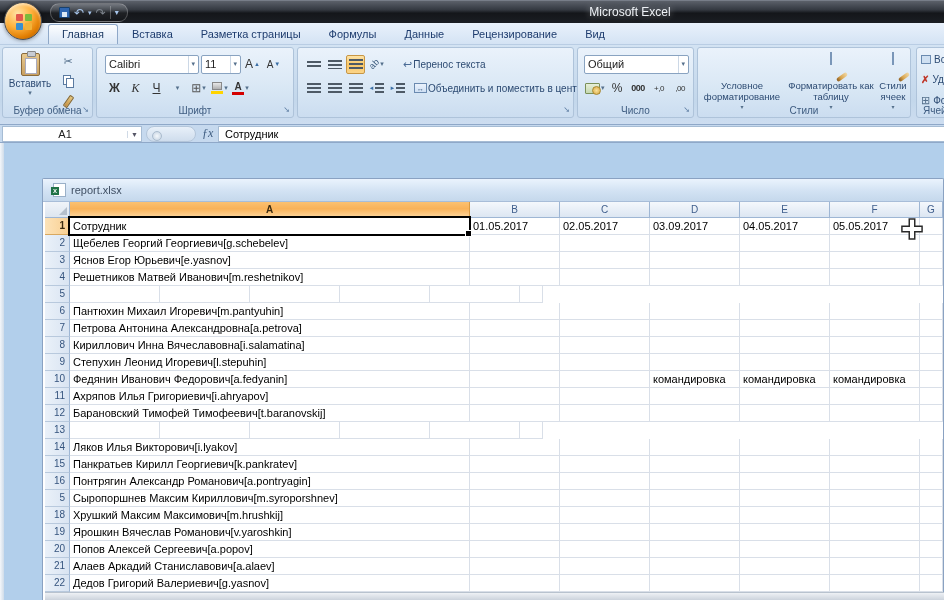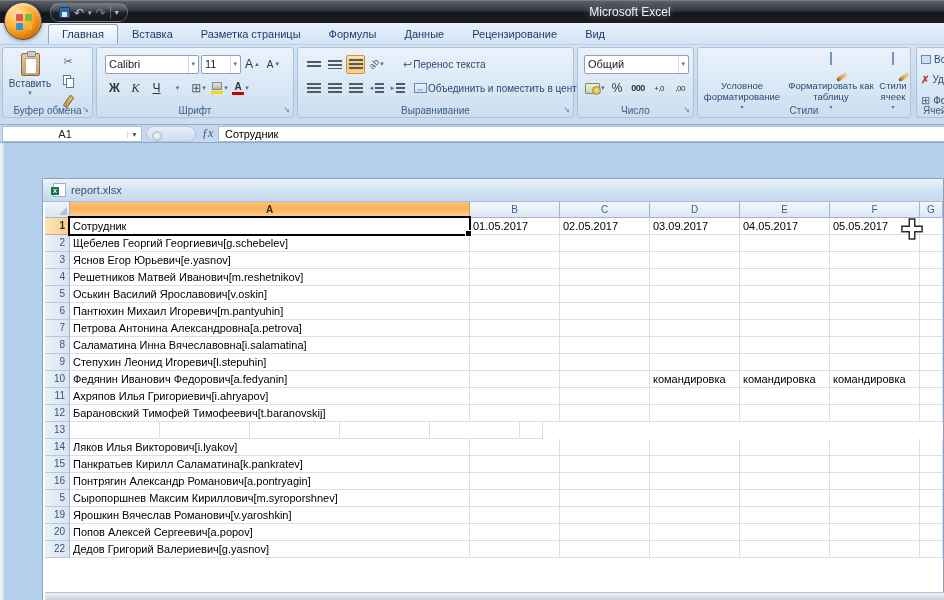--- a/index.html
+++ b/index.html
@@ -320,21 +320,20 @@
         <div class="sbtn">
             <span style="font-size:6px;color:#3a6ea5">►</span>
             <span class="lns" style="width:9px"></span>
           </div>
         <div class="sbtn" style="margin-left:4px">
           <span class="mergeico">↔</span>
           <span class="mergelbl">Объединить и поместить в центре</span>
           <span class="da">▾</span>
         </div>
       </div>
-      <div class="grp-label">Выравнивание</div>
       <span class="dlg">↘</span>
     </div>
 
     <div class="grp" style="left:577px;width:117px;">
       <div class="r1" style="left:6px;">
         <div class="combo" style="width:105px;">
           <span>Общий</span>
           <span class="arr">▾</span>
         </div>
       </div>
@@ -464,21 +463,20 @@
           <div class="cell" style="width: 400px;">Решетников Матвей Иванович[m.reshetnikov]</div>
           <div class="cell" style="width: 90px;"></div>
           <div class="cell" style="width: 90px;"></div>
           <div class="cell" style="width: 90px;"></div>
           <div class="cell" style="width: 90px;"></div>
           <div class="cell" style="width: 90px;"></div>
           <div class="cell" style="width: 23px;"></div>
         </div>
         <div class="grow">
           <div class="rowh">5</div>
-          <div class="cell" style="width: 400px;">Оськин Василий Ярославович[v.oskin]</div>
           <div class="cell" style="width: 90px;"></div>
           <div class="cell" style="width: 90px;"></div>
           <div class="cell" style="width: 90px;"></div>
           <div class="cell" style="width: 90px;"></div>
           <div class="cell" style="width: 90px;"></div>
           <div class="cell" style="width: 23px;"></div>
         </div>
         <div class="grow">
           <div class="rowh">6</div>
           <div class="cell" style="width: 400px;">Пантюхин Михаил Игоревич[m.pantyuhin]</div>
@@ -494,21 +492,21 @@
           <div class="cell" style="width: 400px;">Петрова Антонина Александровна[a.petrova]</div>
           <div class="cell" style="width: 90px;"></div>
           <div class="cell" style="width: 90px;"></div>
           <div class="cell" style="width: 90px;"></div>
           <div class="cell" style="width: 90px;"></div>
           <div class="cell" style="width: 90px;"></div>
           <div class="cell" style="width: 23px;"></div>
         </div>
         <div class="grow">
           <div class="rowh">8</div>
-          <div class="cell" style="width: 400px;">Саламатина Инна Вячеславовна[i.salamatina]</div>
+          <div class="cell" style="width: 400px;">Кириллович Инна Вячеславовна[i.salamatina]</div>
           <div class="cell" style="width: 90px;"></div>
           <div class="cell" style="width: 90px;"></div>
           <div class="cell" style="width: 90px;"></div>
           <div class="cell" style="width: 90px;"></div>
           <div class="cell" style="width: 90px;"></div>
           <div class="cell" style="width: 23px;"></div>
         </div>
         <div class="grow">
           <div class="rowh">9</div>
           <div class="cell" style="width: 400px;">Степухин Леонид Игоревич[l.stepuhin]</div>
@@ -563,21 +561,21 @@
           <div class="cell" style="width: 400px;">Ляков Илья Викторович[i.lyakov]</div>
           <div class="cell" style="width: 90px;"></div>
           <div class="cell" style="width: 90px;"></div>
           <div class="cell" style="width: 90px;"></div>
           <div class="cell" style="width: 90px;"></div>
           <div class="cell" style="width: 90px;"></div>
           <div class="cell" style="width: 23px;"></div>
         </div>
         <div class="grow">
           <div class="rowh">15</div>
-          <div class="cell" style="width: 400px;">Панкратьев Кирилл Саламатина[k.pankratev]</div>
+          <div class="cell" style="width: 400px;">Панкратьев Кирилл Георгиевич[k.pankratev]</div>
           <div class="cell" style="width: 90px;"></div>
           <div class="cell" style="width: 90px;"></div>
           <div class="cell" style="width: 90px;"></div>
           <div class="cell" style="width: 90px;"></div>
           <div class="cell" style="width: 90px;"></div>
           <div class="cell" style="width: 23px;"></div>
         </div>
         <div class="grow">
           <div class="rowh">16</div>
           <div class="cell" style="width: 400px;">Понтрягин Александр Романович[a.pontryagin]</div>
@@ -592,32 +590,52 @@
           <div class="rowh">5</div>
           <div class="cell" style="width: 400px;">Сыропоршнев Максим Кириллович[m.syroporshnev]</div>
           <div class="cell" style="width: 90px;"></div>
           <div class="cell" style="width: 90px;"></div>
           <div class="cell" style="width: 90px;"></div>
           <div class="cell" style="width: 90px;"></div>
           <div class="cell" style="width: 90px;"></div>
           <div class="cell" style="width: 23px;"></div>
         </div>
         <div class="grow">
+          <div class="rowh">18</div>
+          <div class="cell" style="width: 400px;">Хрушкий Максим Максимович[m.hrushkij]</div>
+          <div class="cell" style="width: 90px;"></div>
+          <div class="cell" style="width: 90px;"></div>
+          <div class="cell" style="width: 90px;"></div>
+          <div class="cell" style="width: 90px;"></div>
+          <div class="cell" style="width: 90px;"></div>
+          <div class="cell" style="width: 23px;"></div>
+        </div>
+        <div class="grow">
           <div class="rowh">19</div>
           <div class="cell" style="width: 400px;">Ярошкин Вячеслав Романович[v.yaroshkin]</div>
           <div class="cell" style="width: 90px;"></div>
           <div class="cell" style="width: 90px;"></div>
           <div class="cell" style="width: 90px;"></div>
           <div class="cell" style="width: 90px;"></div>
           <div class="cell" style="width: 90px;"></div>
           <div class="cell" style="width: 23px;"></div>
         </div>
         <div class="grow">
           <div class="rowh">20</div>
           <div class="cell" style="width: 400px;">Попов Алексей Сергеевич[a.popov]</div>
+          <div class="cell" style="width: 90px;"></div>
+          <div class="cell" style="width: 90px;"></div>
+          <div class="cell" style="width: 90px;"></div>
+          <div class="cell" style="width: 90px;"></div>
+          <div class="cell" style="width: 90px;"></div>
+          <div class="cell" style="width: 23px;"></div>
+        </div>
+        <div class="grow">
+          <div class="rowh">21</div>
+          <div class="cell" style="width: 400px;">Алаев Аркадий Станиславович[a.alaev]</div>
           <div class="cell" style="width: 90px;"></div>
           <div class="cell" style="width: 90px;"></div>
           <div class="cell" style="width: 90px;"></div>
           <div class="cell" style="width: 90px;"></div>
           <div class="cell" style="width: 90px;"></div>
           <div class="cell" style="width: 23px;"></div>
         </div>
         <div class="grow">
           <div class="rowh">22</div>
           <div class="cell" style="width: 400px;">Дедов Григорий Валериевич[g.yasnov]</div>

